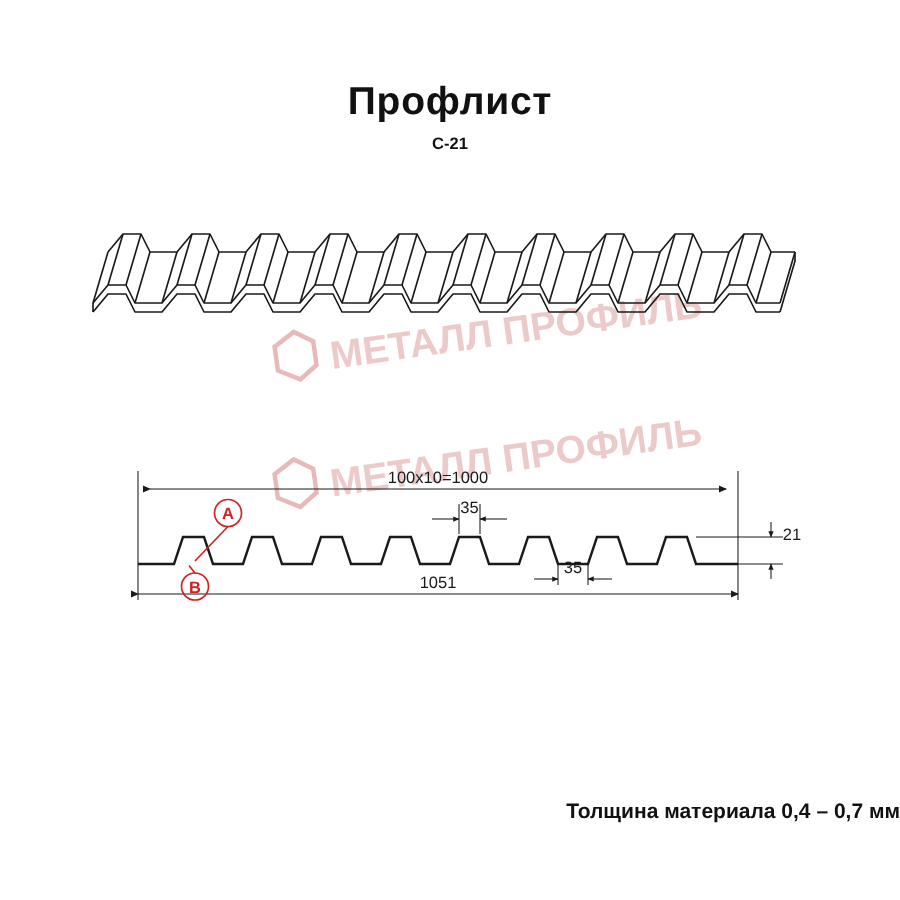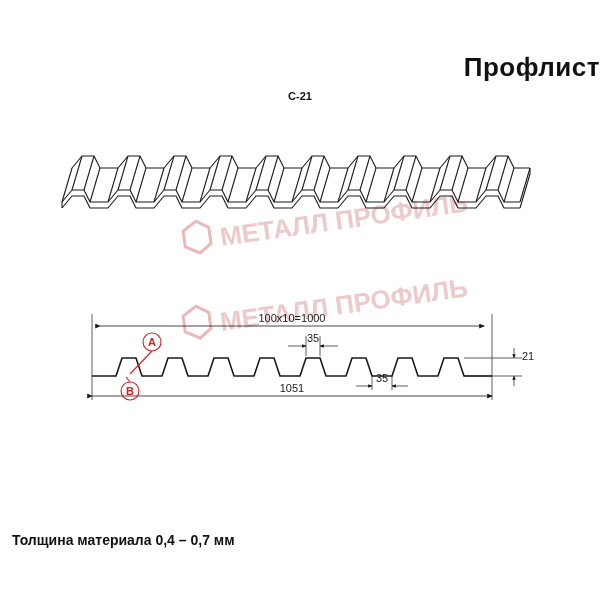--- a/index.html
+++ b/index.html
@@ -18,42 +18,42 @@
   .page {
     position: relative;
     width: 600px;
     height: 600px;
   }
   .title {
     position: absolute;
     left: 0;
     right: 0;
     top: 52px;
-    text-align: right;
+    text-align: center;
     font-size: 26px;
     font-weight: bold;
     letter-spacing: 0.5px;
     color: #111111;
   }
   .subtitle {
     position: absolute;
     left: 0;
     right: 0;
     top: 90px;
     text-align: center;
     font-size: 11px;
     font-weight: bold;
     color: #111111;
   }
   .footer {
     position: absolute;
     left: 0;
     right: 0;
     bottom: 52px;
-    text-align: left;
+    text-align: right;
     font-size: 14px;
     font-weight: bold;
     color: #111111;
     margin-left: 12px;
   }
   .art3d {
     position: absolute;
     left: 60px;
     top: 130px;
     width: 480px;

